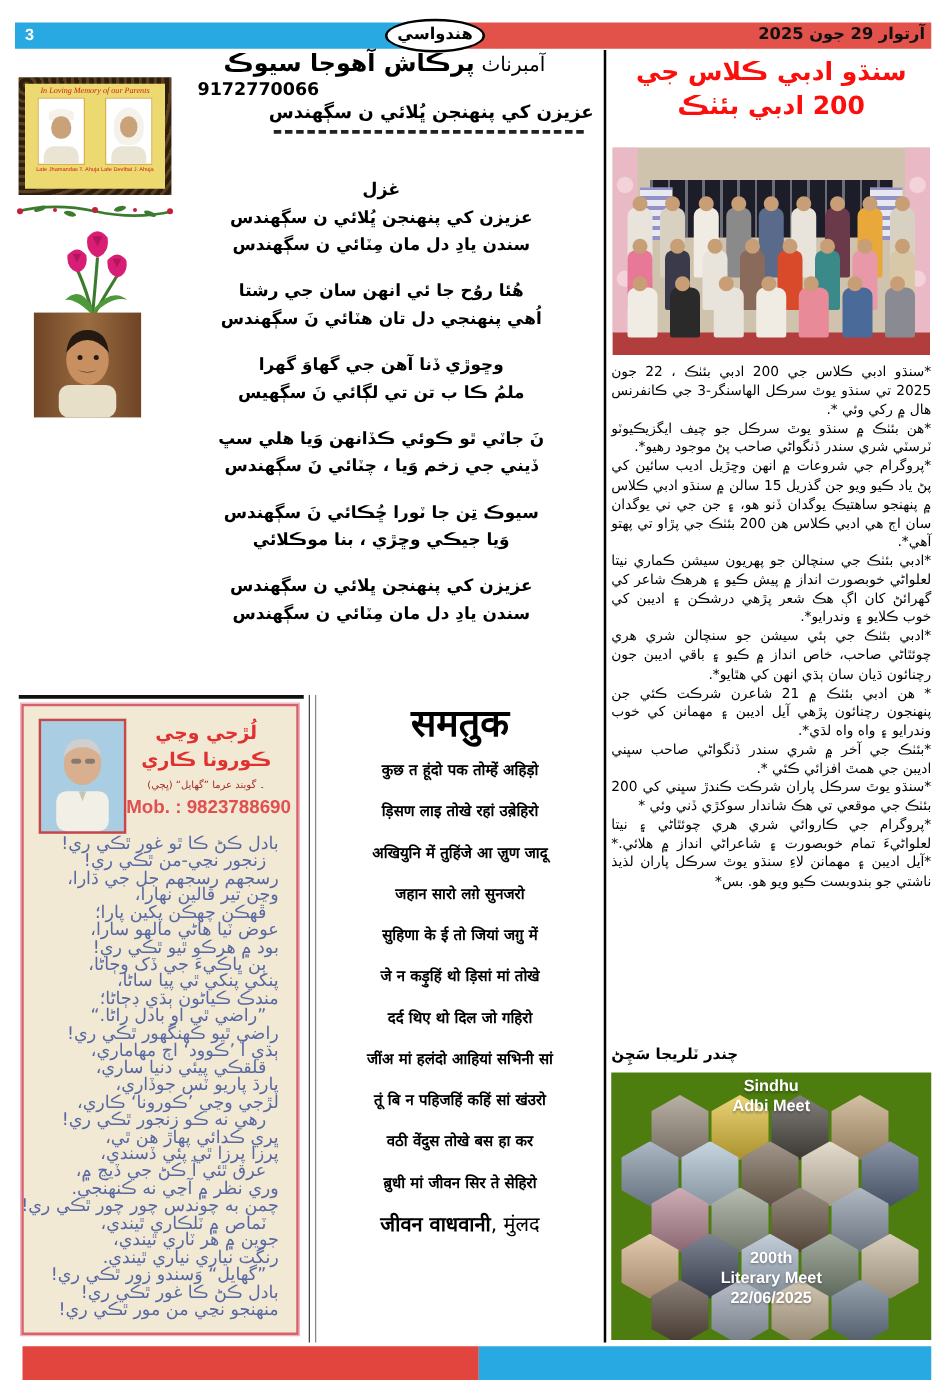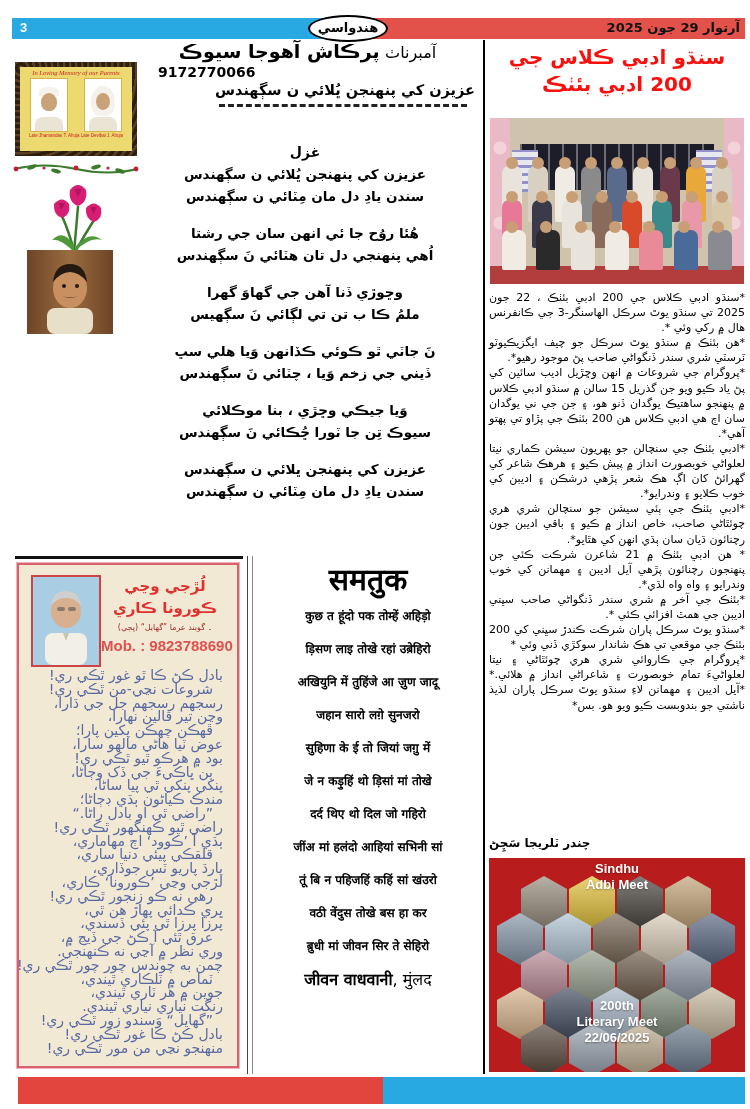--- a/index.html
+++ b/index.html
@@ -88,21 +88,21 @@
   .gp-row-mid{top:82px}.gp-row-mid .person{height:48px}
   .gp-row-front{top:112px}.gp-row-front .person{height:40px;width:24px;}
   .person{position:relative;width:20px;border-radius:7px 7px 2px 2px;flex:0 0 auto;}
   .person::before{content:"";position:absolute;top:-9px;left:4px;width:12px;height:12px;border-radius:50%;background:#c79e76;}
   .article-body{position:absolute;left:489px;top:290px;width:256px;direction:rtl;text-align:justify;
                 font-size:11px;font-family:"DejaVu Sans",sans-serif;}
   .art-p{line-height:15.1px;margin:0;}
   .signature{position:absolute;left:489px;top:836px;width:256px;text-align:left;font-weight:bold;
              font-size:12px;direction:rtl;font-family:"DejaVu Sans",sans-serif;}
   
-  .collage{position:absolute;left:489px;top:858px;width:256px;height:214px;background:#b91c1c;overflow:hidden;}
+  .collage{position:absolute;left:489px;top:858px;width:256px;height:214px;background:#4d7c0f;overflow:hidden;}
   .collage-title{position:absolute;left:0;top:3px;width:100%;text-align:center;color:#fff;font-weight:bold;
                  font-size:13px;line-height:16px;z-index:6;text-shadow:0 1px 2px rgba(0,0,0,.35);}
   .hexgrid{position:absolute;left:8px;top:18px;width:240px;height:196px;z-index:2;}
   .hex{position:absolute;width:46px;height:52px;
        clip-path:polygon(50% 0,100% 25%,100% 75%,50% 100%,0 75%,0 25%);
        background-image:linear-gradient(180deg,rgba(255,255,255,.30),rgba(0,0,0,.25));}
   .collage-meet{position:absolute;left:0;top:140px;width:100%;text-align:center;color:#fff;font-weight:bold;
                 font-size:13px;line-height:16px;z-index:6;text-shadow:0 1px 2px rgba(0,0,0,.4);}
   
   .botbar-red{position:absolute;left:18px;top:1077px;width:365px;height:27px;background:#e2443e;}
@@ -217,22 +217,22 @@
         <div class="ghazal-line gap">&nbsp;</div>
         <div class="ghazal-line">هُئا روُح جا ئي انهن سان جي رشتا</div>
         <div class="ghazal-line">اُهي پنهنجي دل تان هٽائي نَ سڳهندس</div>
         <div class="ghazal-line gap">&nbsp;</div>
         <div class="ghazal-line">وڇوڙي ڏنا آهن جي گهاوَ گهرا</div>
         <div class="ghazal-line">ملمُ ڪا ب تن تي لڳائي نَ سڳهيس</div>
         <div class="ghazal-line gap">&nbsp;</div>
         <div class="ghazal-line">نَ جاٽي ٿو ڪوئي ڪڏانهن وَيا هلي سڀ</div>
         <div class="ghazal-line">ڏيني جي زخم وَيا ، چٽائي نَ سڳهندس</div>
         <div class="ghazal-line gap">&nbsp;</div>
+        <div class="ghazal-line">سيوڪ تِن جا ٽورا ڇُڪائي نَ سڳهندس</div>
         <div class="ghazal-line">وَيا جيڪي وڇڙي ، بنا موڪلائي</div>
-        <div class="ghazal-line">سيوڪ تِن جا ٽورا ڇُڪائي نَ سڳهندس</div>
         <div class="ghazal-line gap">&nbsp;</div>
         <div class="ghazal-line">عزيزن کي پنهنجن ڀلائي ن سڳهندس</div>
         <div class="ghazal-line">سندن يادِ دل مان مِٽائي ن سڳهندس</div>
       </div>
   </div>
 
   <div class="clipping">
     <svg class="clip-photo" viewBox="0 0 66 88">
       <rect width="66" height="88" fill="#a9cde2"></rect>
       <ellipse cx="33" cy="34" rx="15" ry="17" fill="#d8b090"></ellipse>
@@ -243,21 +243,21 @@
       <path d="M30 56 l3 8 l3 -8 Z" fill="#c8c4b2"></path>
     </svg>
     <div class="clip-title sd">
       <div>لُڙجي وڃي</div>
       <div>ڪورونا ڪاري</div>
     </div>
     <div class="clip-byline sd">۔ گوبند عرما ”گهايل“ (ڀڄي)</div>
     <div class="clip-mob">Mob. : 9823788690</div>
     <div class="clip-body sd">
         <div class="clip-line">بادل ڪڻ ڪا ٿو غور ٿڪي ري!</div>
-        <div class="clip-line">شروعات نڃي-من ٿڪي ري!</div>
+        <div class="clip-line">زنجور نڃي-من ٿڪي ري!</div>
         <div class="clip-line">رسجهم رسجهم جل جي ڌارا،</div>
         <div class="clip-line">وڃن تير ڦالين نهارا،</div>
         <div class="clip-line">ڦهڪن چهڪن پکين پارا؛</div>
         <div class="clip-line">عوض ٽيا هاڻي مالهو سارا،</div>
         <div class="clip-line">بود ۾ هرڪو ٿيو ٿڪي ري!</div>
         <div class="clip-line">ٻن ڀاڪيءَ جي ڏک وڄاڻا،</div>
         <div class="clip-line">پنکي پنکي ٿي پيا ساڻا،</div>
         <div class="clip-line">مندڪ ڪياڻون ٻڌي ڊڄاڻا؛</div>
         <div class="clip-line">”راضي ٿي او بادل راڻا.“</div>
         <div class="clip-line">راضي ٿيو ڪهنگهور ٿڪي ري!</div>

